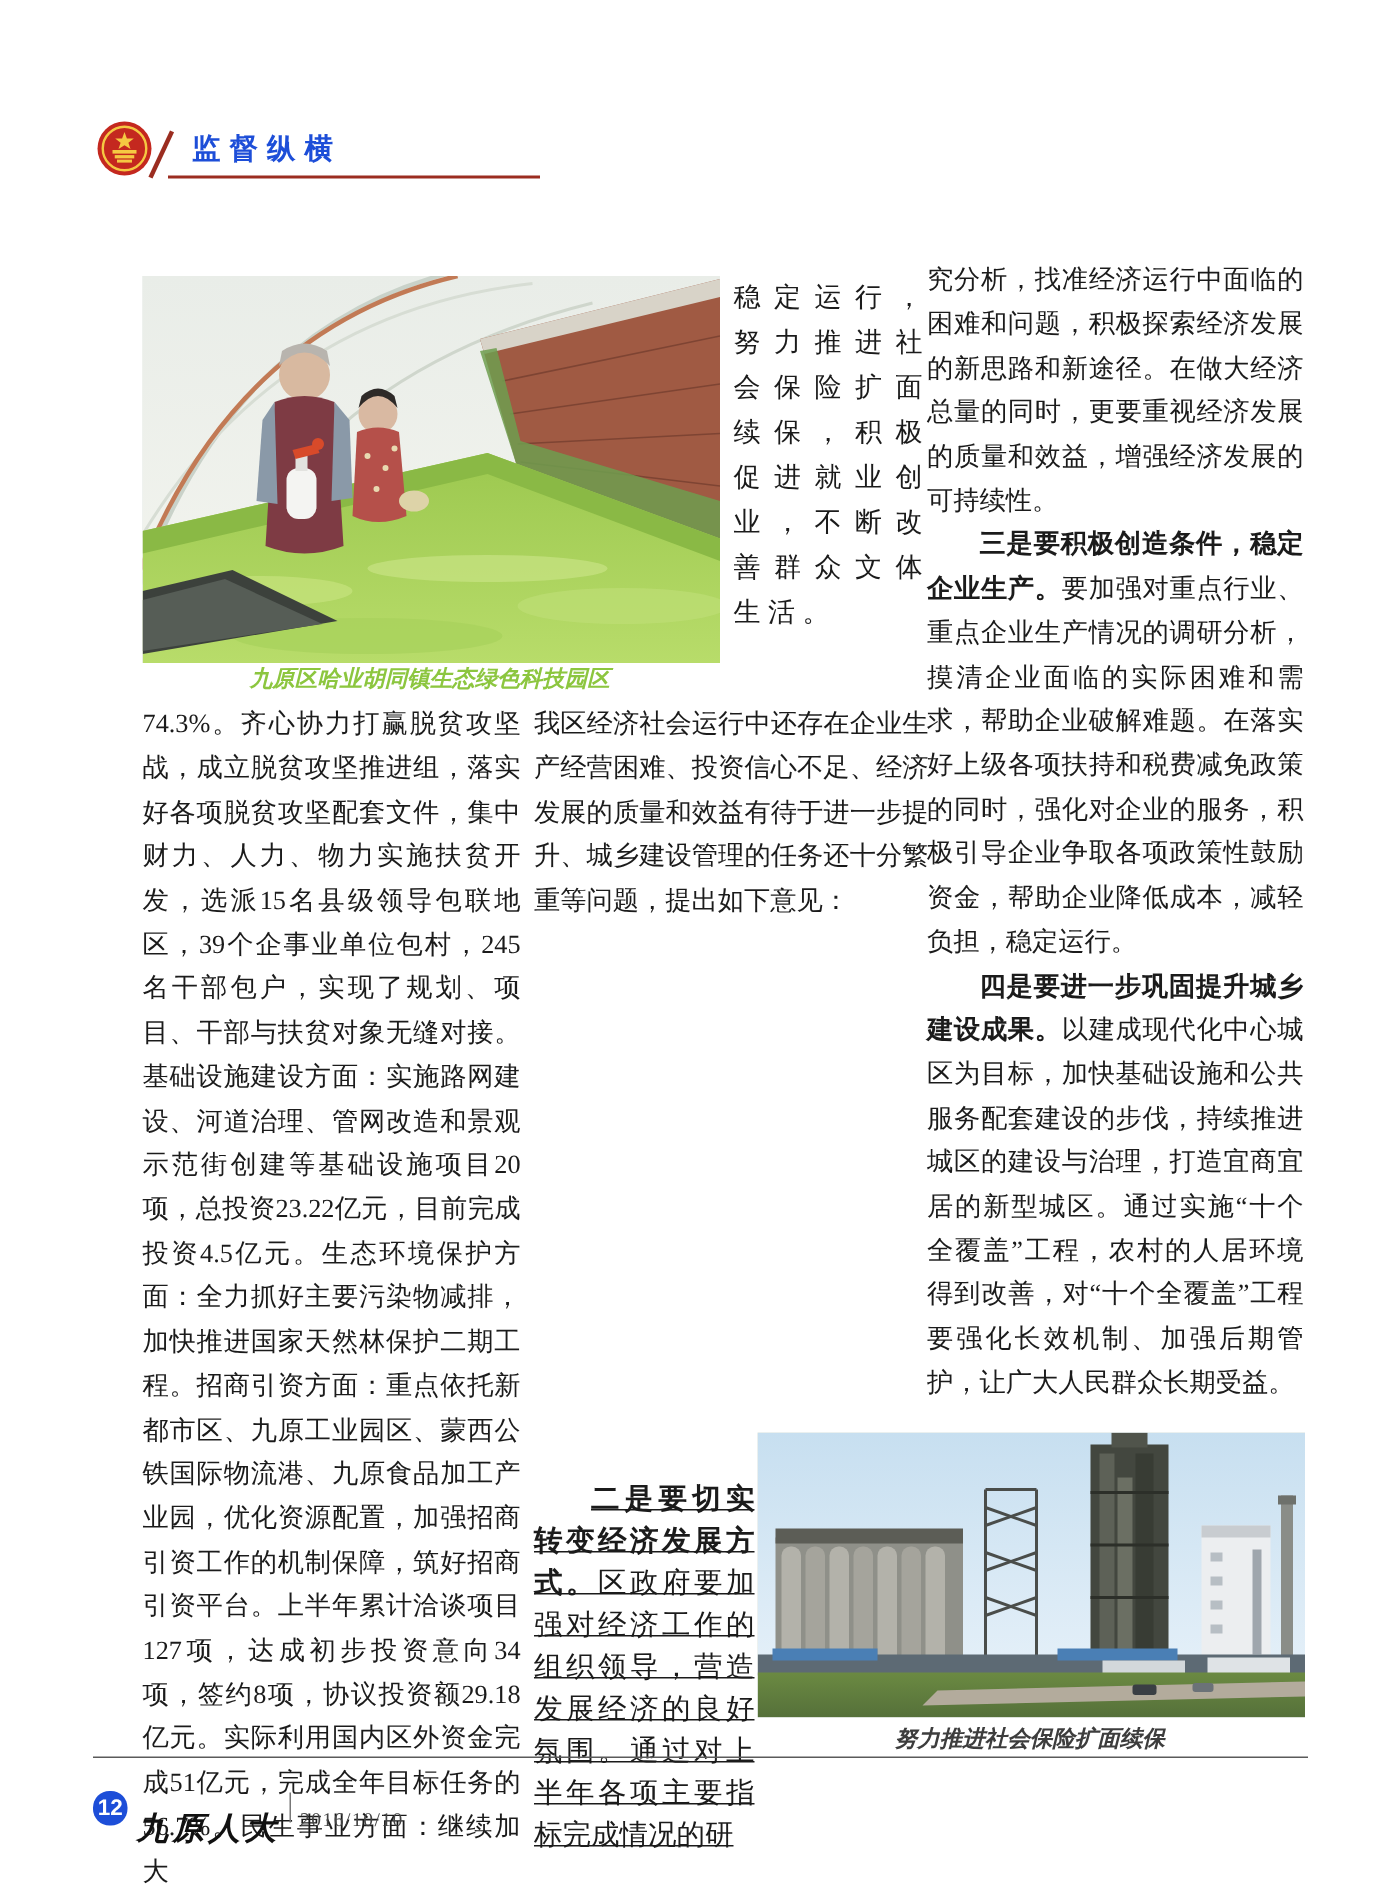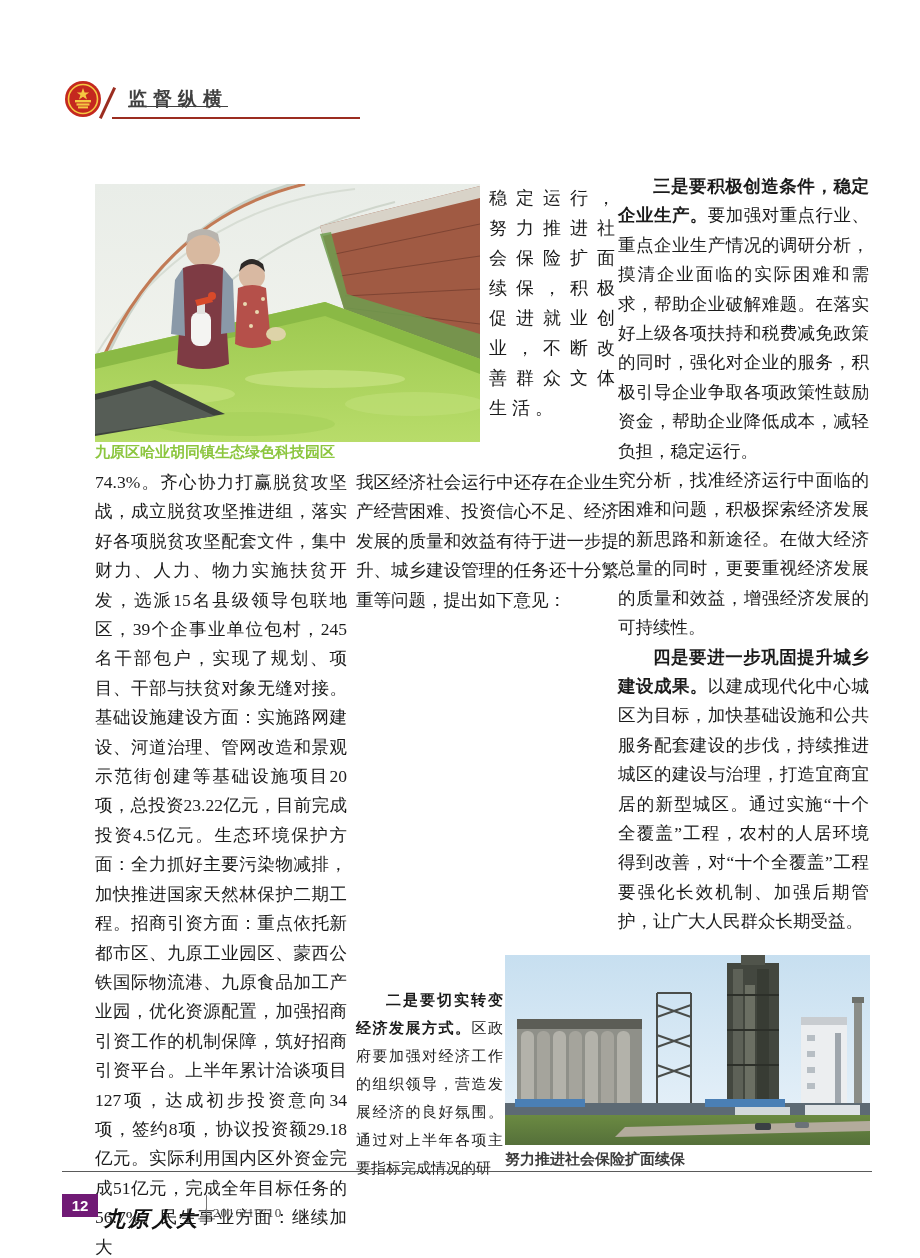--- a/index.html
+++ b/index.html
@@ -1,47 +1,47 @@
 <!DOCTYPE html>
 <html><head>
 <meta charset="utf-8">
 <style>
   html,body{margin:0;padding:0;}
   body{width:920px;height:1258px;position:relative;background:#ffffff;
        font-family:"Liberation Serif",serif;color:#1b1b1b;overflow:hidden;}
   .abs{position:absolute;}
   
   #section-title{left:128px;top:86px;font-family:"Liberation Sans",sans-serif;
-      font-size:19px;font-weight:700;letter-spacing:6px;color:#404040;text-decoration:underline;}
+      font-size:19px;font-weight:700;letter-spacing:6px;color:#1d4ed8;}
   #header-slash{left:106px;top:86px;width:3px;height:34px;background:#9b2d20;
       transform:rotate(25deg);}
   #header-rule{left:112px;top:117px;width:248px;height:2px;background:#9b2d20;}
   
   .col{text-align:justify;font-size:17.5px;line-height:29.4px;}
   .para{margin:0;text-indent:2em;}
   .para.no-indent{text-indent:0;}
   .para b{font-family:"Liberation Sans",sans-serif;font-weight:700;}
   #col1{left:95px;top:468px;width:252px;}
   #col2-top{left:489px;top:183px;width:131px;font-size:18px;line-height:30px;letter-spacing:5px;}
   #col2-mid{left:356px;top:468px;width:263px;}
-  #col2-bottom{left:356px;top:986px;width:147px;font-size:15px;line-height:28px;}
+  #col2-bottom{left:356px;top:986px;width:147px;font-size:19px;line-height:28px;text-decoration:underline;}
   #col3{left:618px;top:172px;width:251px;}
   
   .photo{overflow:hidden;background:#dfe5e0;}
   #photo1{left:95px;top:184px;width:385px;height:258px;}
   #photo2{left:505px;top:955px;width:365px;height:190px;}
-  .caption{font-family:"Liberation Sans",sans-serif;font-weight:700;font-size:15px;text-align:left;}
+  .caption{font-family:"Liberation Sans",sans-serif;font-weight:700;font-size:15px;text-align:center;font-style:italic;}
   #caption1{left:95px;top:443px;width:383px;color:#8cc63f;}
   #caption2{left:505px;top:1150px;width:363px;color:#3d3d3d;}
   
   #footer-rule{left:62px;top:1171px;width:810px;height:1px;background:#5a5a5a;}
   #footer{left:62px;top:1177px;display:flex;align-items:center;gap:6px;}
-  #page-number{width:36px;height:23px;background:#701a75;color:#ffffff;display:flex;
+  #page-number{width:23px;height:23px;background:#1d4ed8;color:#ffffff;display:flex;
       align-items:center;justify-content:center;font-family:"Liberation Sans",sans-serif;
-      font-weight:700;font-size:15px;}
+      font-weight:700;font-size:15px;border-radius:11px;}
   #publication-name{font-family:"Liberation Serif",serif;font-style:italic;font-weight:700;
       font-size:21px;color:#111;letter-spacing:3px;margin-top:28px;}
   #footer-divider{width:1px;height:20px;background:#777;}
   #footer-date{font-size:13px;color:#444;letter-spacing:1px;margin-top:16px;}
 </style>
 </head>
 <body>
 
 <div class="abs" style="left:64px;top:80px;width:38px;height:38px;">
   <svg width="38" height="38" viewBox="0 0 38 38">
@@ -203,22 +203,22 @@
 <div id="col2-top" class="abs col">
     <p class="para no-indent">稳定运行，努力推进社会保险扩面续保，积极促进就业创业，不断改善群众文体生活。</p>
   </div>
 <div id="col2-mid" class="abs col">
     <p class="para no-indent">我区经济社会运行中还存在企业生产经营困难、投资信心不足、经济发展的质量和效益有待于进一步提升、城乡建设管理的任务还十分繁重等问题，提出如下意见：</p>
   </div>
 <div id="col2-bottom" class="abs col">
     <p class="para"><b>二是要切实转变经济发展方式。</b>区政府要加强对经济工作的组织领导，营造发展经济的良好氛围。通过对上半年各项主要指标完成情况的研</p>
   </div>
 <div id="col3" class="abs col">
+    <p class="para no-indent">究分析，找准经济运行中面临的困难和问题，积极探索经济发展的新思路和新途径。在做大经济总量的同时，更要重视经济发展的质量和效益，增强经济发展的可持续性。</p>
     <p class="para"><b>三是要积极创造条件，稳定企业生产。</b>要加强对重点行业、重点企业生产情况的调研分析，摸清企业面临的实际困难和需求，帮助企业破解难题。在落实好上级各项扶持和税费减免政策的同时，强化对企业的服务，积极引导企业争取各项政策性鼓励资金，帮助企业降低成本，减轻负担，稳定运行。</p>
-    <p class="para no-indent">究分析，找准经济运行中面临的困难和问题，积极探索经济发展的新思路和新途径。在做大经济总量的同时，更要重视经济发展的质量和效益，增强经济发展的可持续性。</p>
     <p class="para"><b>四是要进一步巩固提升城乡建设成果。</b>以建成现代化中心城区为目标，加快基础设施和公共服务配套建设的步伐，持续推进城区的建设与治理，打造宜商宜居的新型城区。通过实施“十个全覆盖”工程，农村的人居环境得到改善，对“十个全覆盖”工程要强化长效机制、加强后期管护，让广大人民群众长期受益。</p>
   </div>
 
 <div id="footer-rule" class="abs"></div>
 <div id="footer" class="abs">
   <div id="page-number">12</div>
   <div id="publication-name">九原人大</div>
   <div id="footer-divider"></div>
   <div id="footer-date">2016/10/10</div>
 </div>

